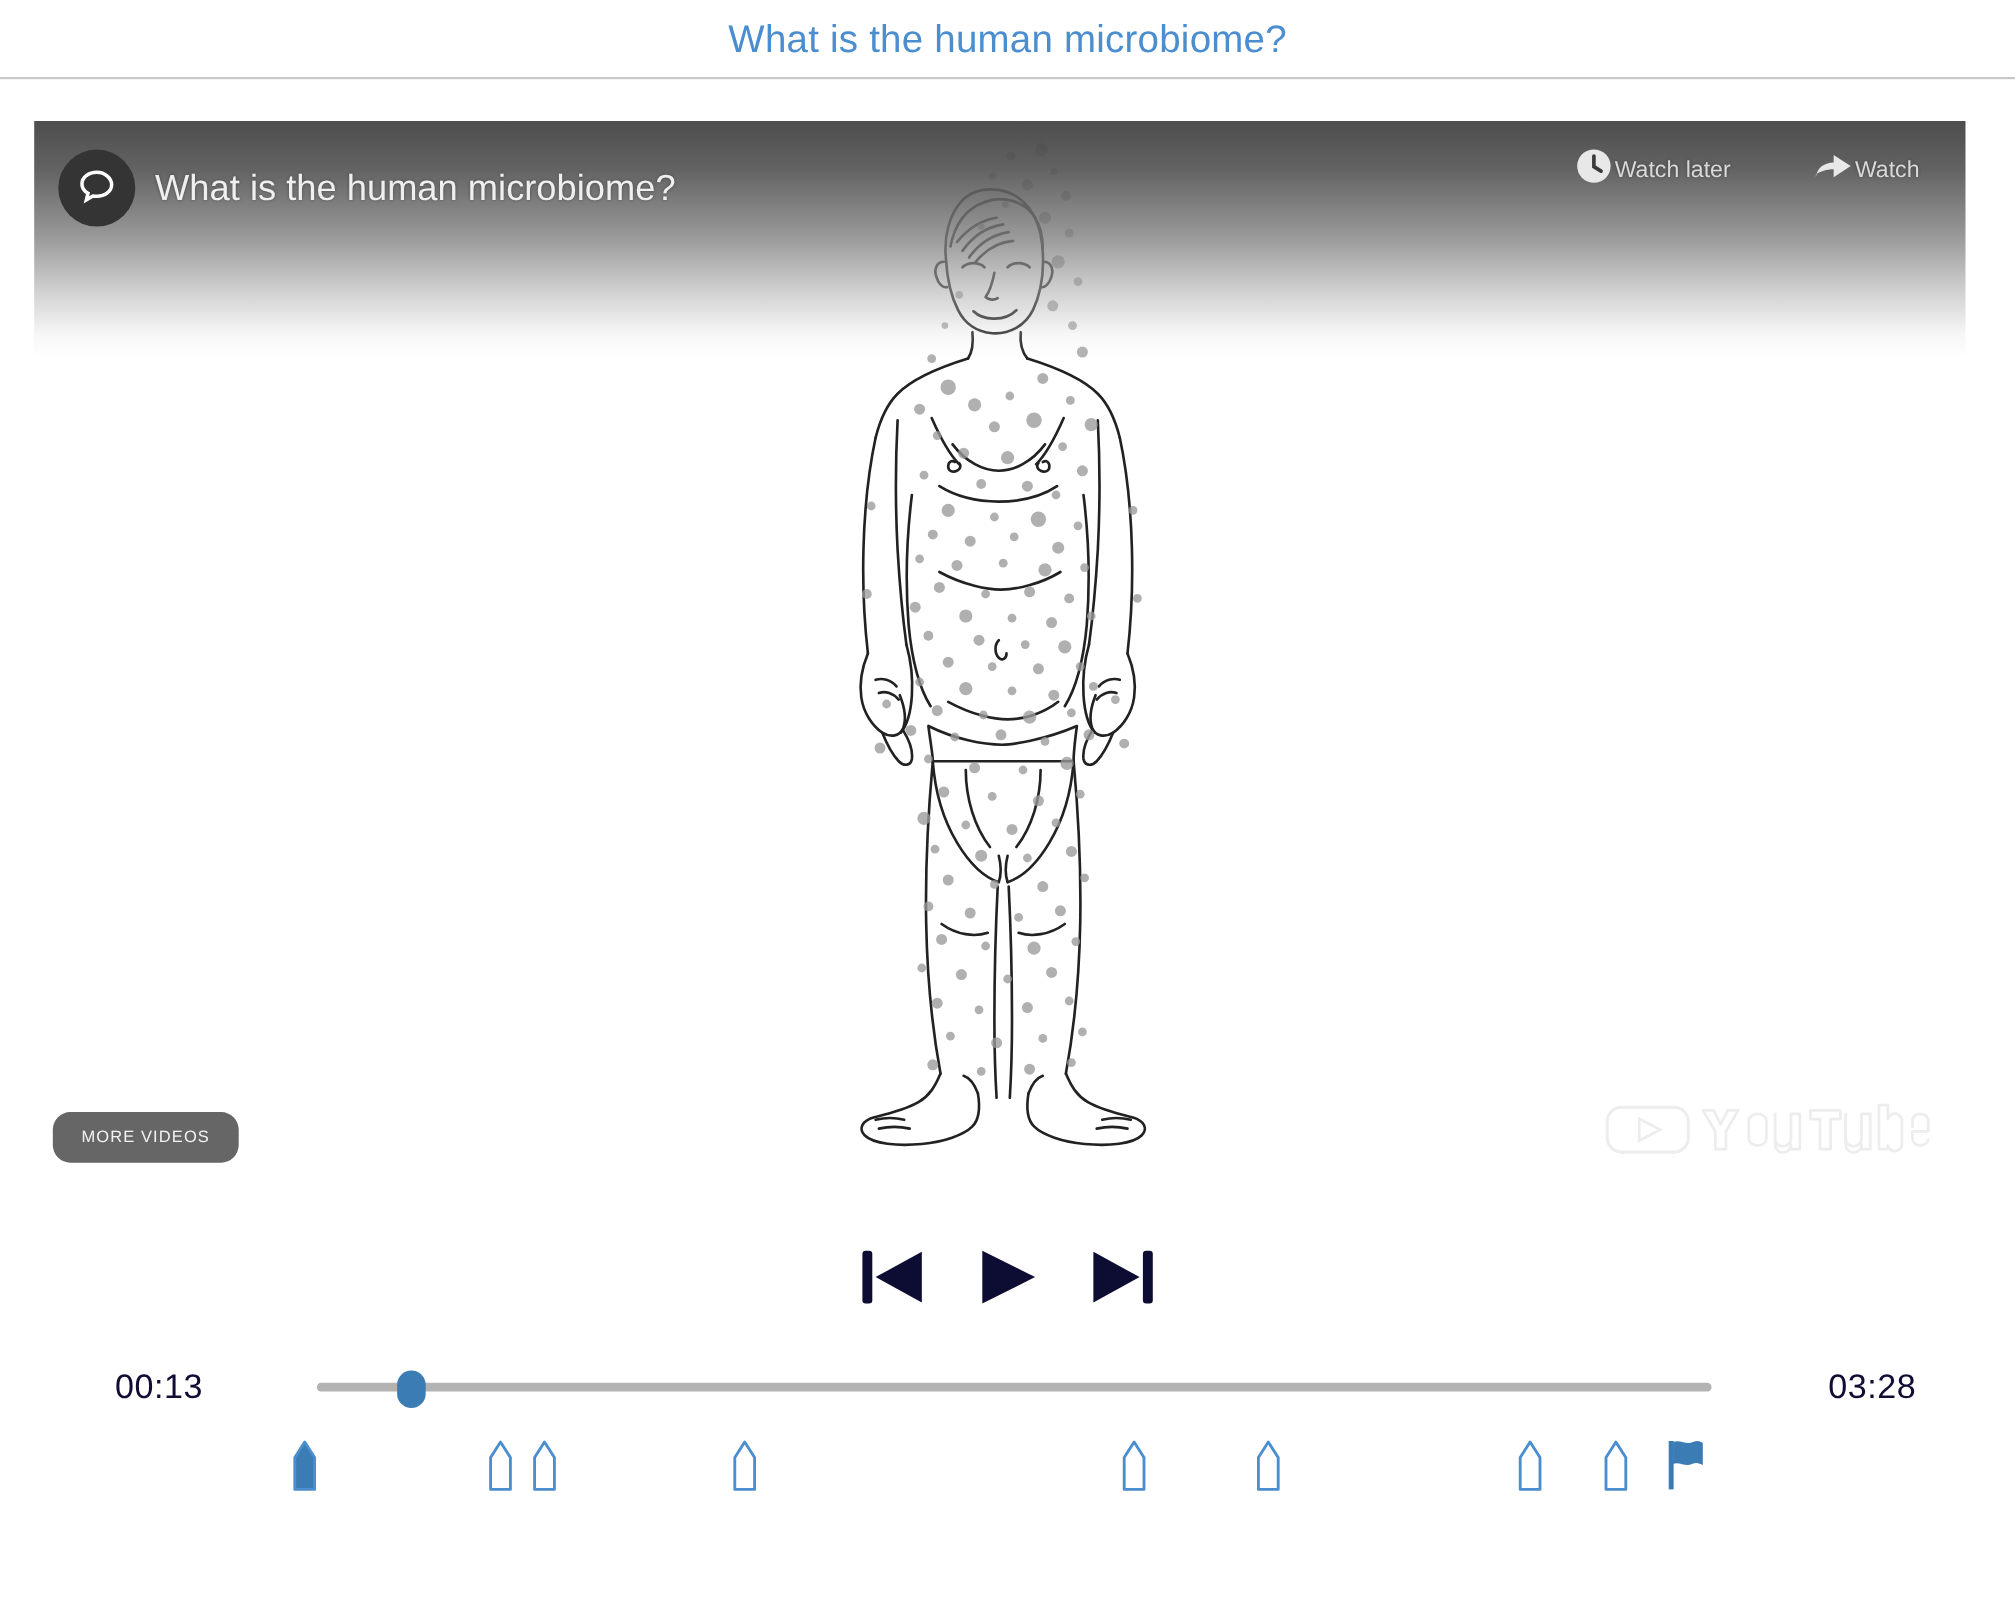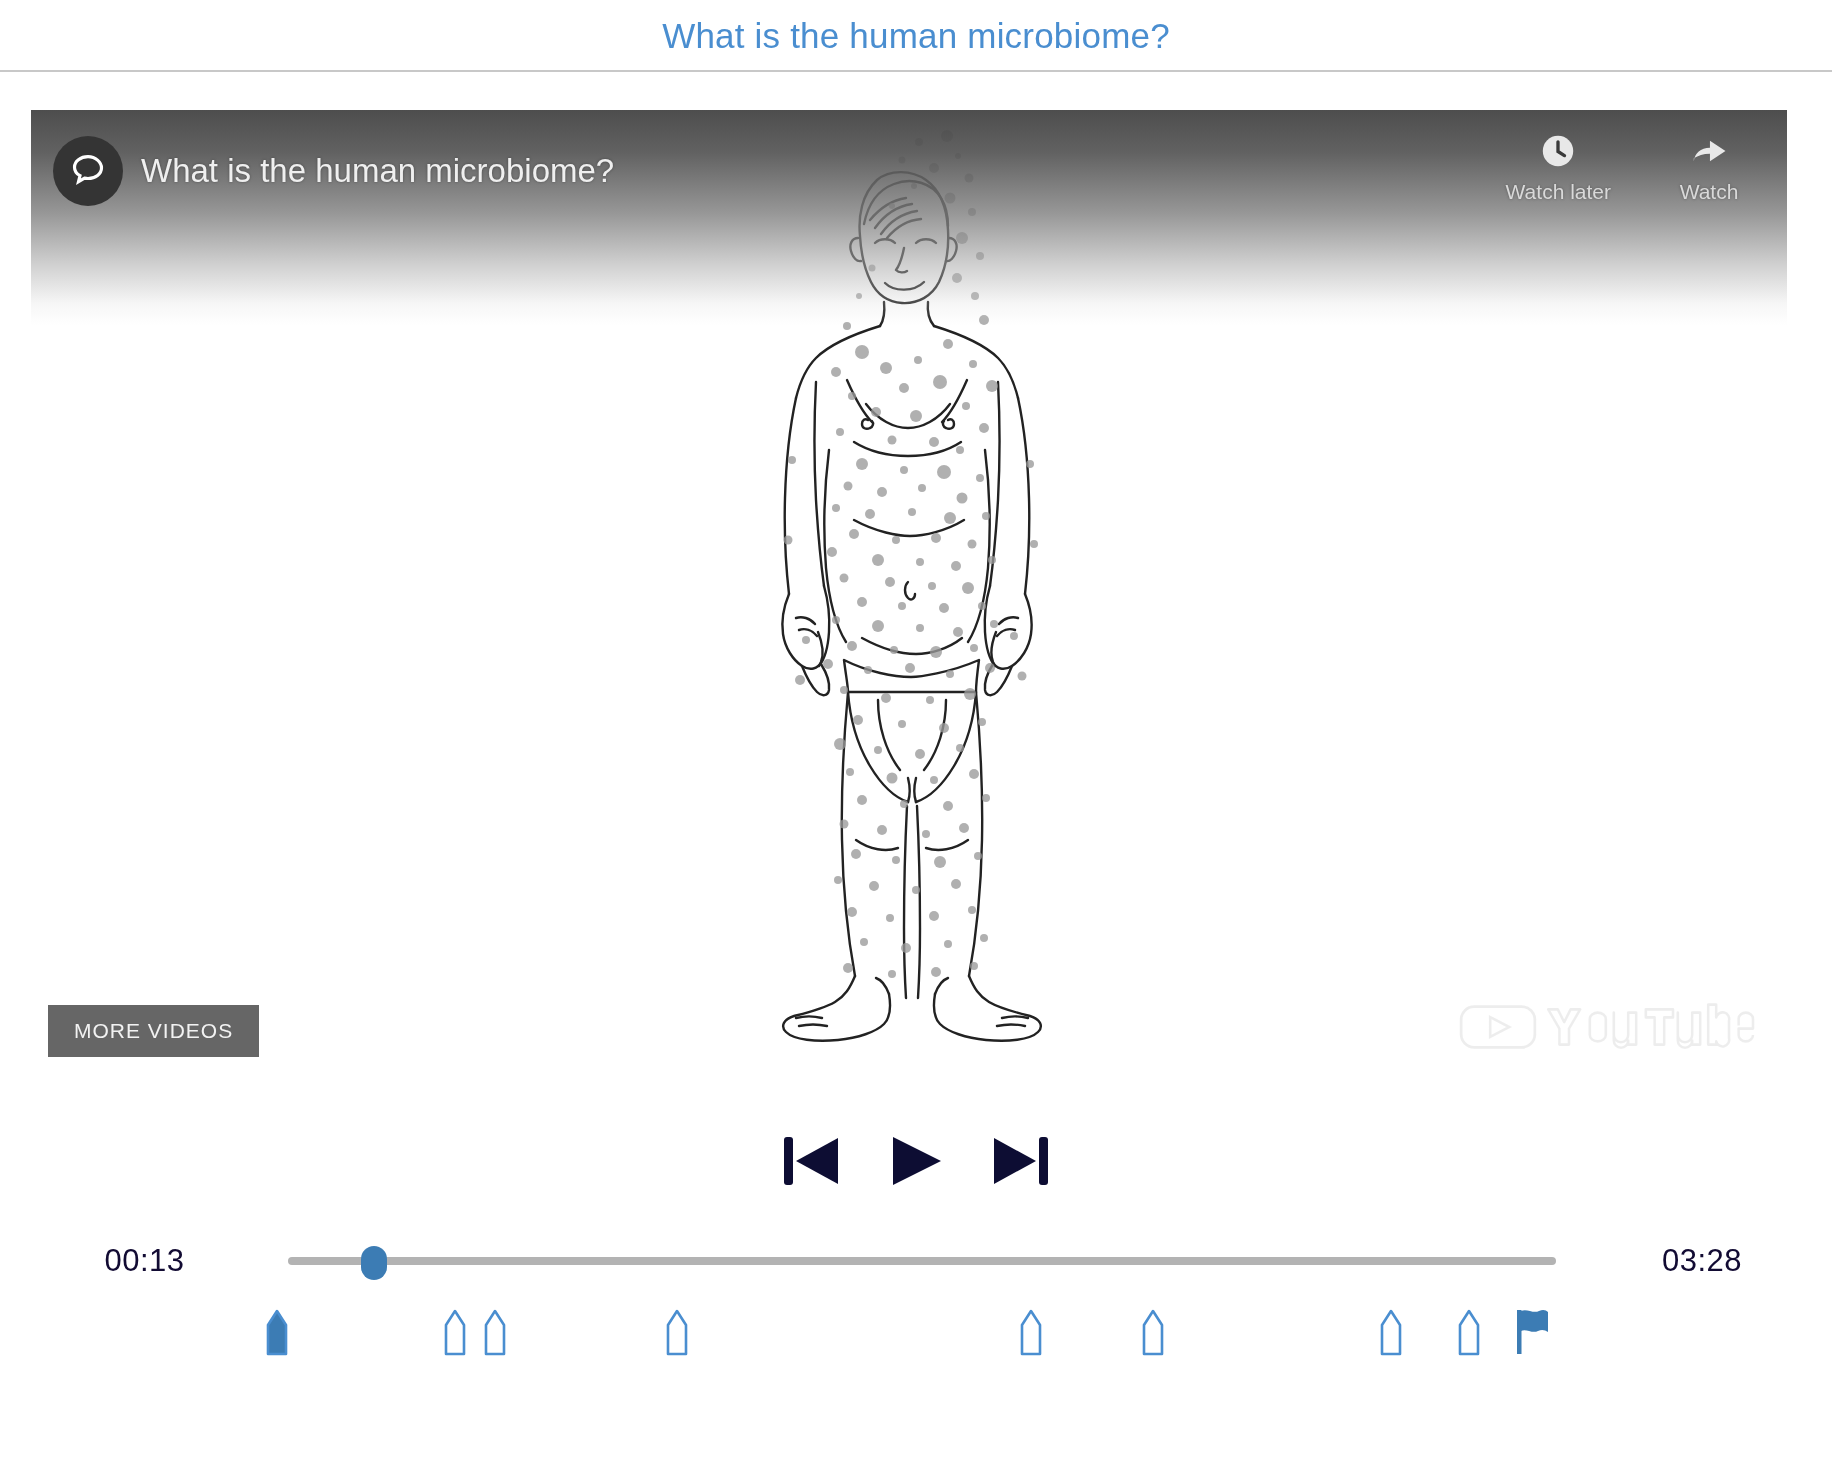--- a/index.html
+++ b/index.html
@@ -84,43 +84,44 @@
     line-height: 58px;
     text-shadow: 0 0 3px rgba(0,0,0,.35);
     white-space: nowrap;
   }
 
   .chrome-actions {
     position: absolute; right: 42px; top: 20px;
     display: flex; gap: 62px; align-items: flex-start;
   }
   .chrome-action {
-    display: flex; flex-direction: column; align-items: center;
+    display: flex; flex-direction: row; align-items: center;
     cursor: pointer;
     min-width: 72px;
+    margin-left: 11px;
   }
   .chrome-action .ico { height: 42px; display:flex; align-items:center; justify-content:center; }
   .chrome-action .ico svg { display:block; }
   .chrome-action .lbl {
     margin-top: 8px;
     color: #d9d9d9;
     font-size: 21px;
     text-shadow: 0 0 3px rgba(0,0,0,.35);
     white-space: nowrap;
   }
 
   
   .more-videos {
     position: absolute; left: 17px; bottom: 38px;
     background: #666666;
     color: #f2f2f2;
-    font-size: 21px;
+    font-size: 15px;
     letter-spacing: 1px;
     padding: 15px 26px 16px;
-    border-radius: 0;
+    border-radius: 16px;
     cursor: pointer;
     line-height: 1;
   }
 
   .yt-logo {
     position: absolute; right: 26px; bottom: 40px;
     display: flex; align-items: center; gap: 8px;
     opacity: .55;
   }
   .yt-logo svg { display: block; }

